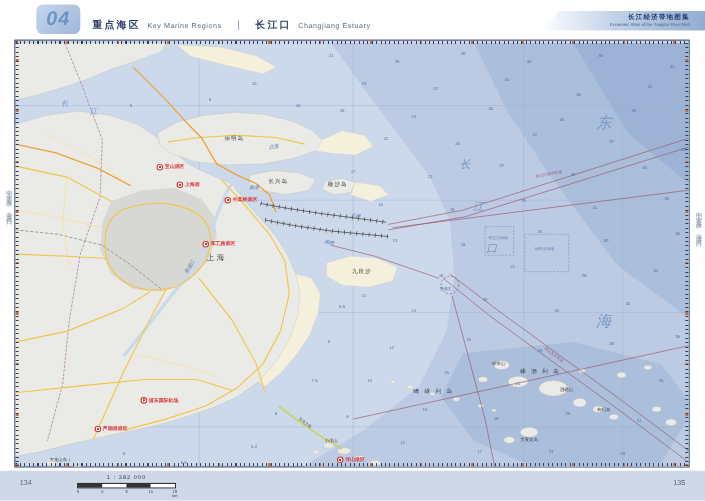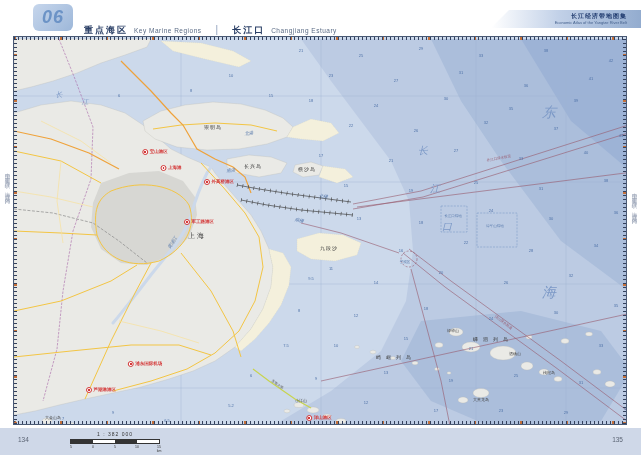--- a/index.html
+++ b/index.html
@@ -3,21 +3,21 @@
 <meta charset="utf-8">
 <style>
   html,body{margin:0;padding:0;}
   .page{position:relative;width:641px;height:455px;background:#ffffff;overflow:hidden;
         font-family:"Liberation Sans","DejaVu Sans",sans-serif;}
   
   .header{position:absolute;left:0;top:0;width:641px;height:36px;background:#fff;}
   .badge{position:absolute;left:33px;top:4px;width:40px;height:27px;border-radius:6px;
          background:linear-gradient(135deg,#c6d6ec,#9db7d9);display:flex;align-items:center;justify-content:center;}
   .badge span{font-size:18px;font-weight:bold;color:#6c93c6;letter-spacing:1px;font-style:italic;}
-  .htitles{position:absolute;left:84px;top:24px;display:flex;align-items:baseline;gap:6px;white-space:nowrap;}
+  .htitles{position:absolute;left:84px;top:16px;display:flex;align-items:baseline;gap:6px;white-space:nowrap;}
   .t-cn{font-size:9px;font-weight:bold;color:#2a3f66;letter-spacing:2px;}
   .t-en{font-size:6.5px;color:#5a6b85;letter-spacing:0.5px;}
   .t-div{color:#8ea0bb;font-size:10px;margin:0 8px;}
   .band{position:absolute;right:0;top:10px;width:150px;height:18px;
         background:linear-gradient(90deg,rgba(255,255,255,0),#c2d1e8 45%,#93accf);
         clip-path:polygon(12% 0,100% 0,100% 100%,0 100%);
         display:flex;flex-direction:column;align-items:flex-end;justify-content:center;padding-right:14px;box-sizing:border-box;}
   .band .b-cn{font-size:6px;font-weight:bold;color:#1f3a6e;letter-spacing:1px;line-height:7px;}
   .band .b-en{font-size:4px;color:#44608c;line-height:5px;}
   
@@ -69,21 +69,21 @@
   .sbar-nums{position:relative;margin:1px auto 0;width:100px;height:5px;}
   .sbar-nums span{position:absolute;font-size:3.5px;color:#333;transform:translateX(-50%);}
 </style>
 </head>
 <body>
 
 <div class="page">
 
   <div class="header">
     <div class="badge">
-      <span>06</span>
+      <span>04</span>
     </div>
     <div class="htitles">
       <span class="t-cn">重点海区</span>
       <span class="t-en">Key Marine Regions</span>
       <span class="t-div">|</span>
       <span class="t-cn">长江口</span>
       <span class="t-en">Changjiang Estuary</span>
     </div>
     <div class="band">
       <span class="b-cn">长江经济带地图集</span>

